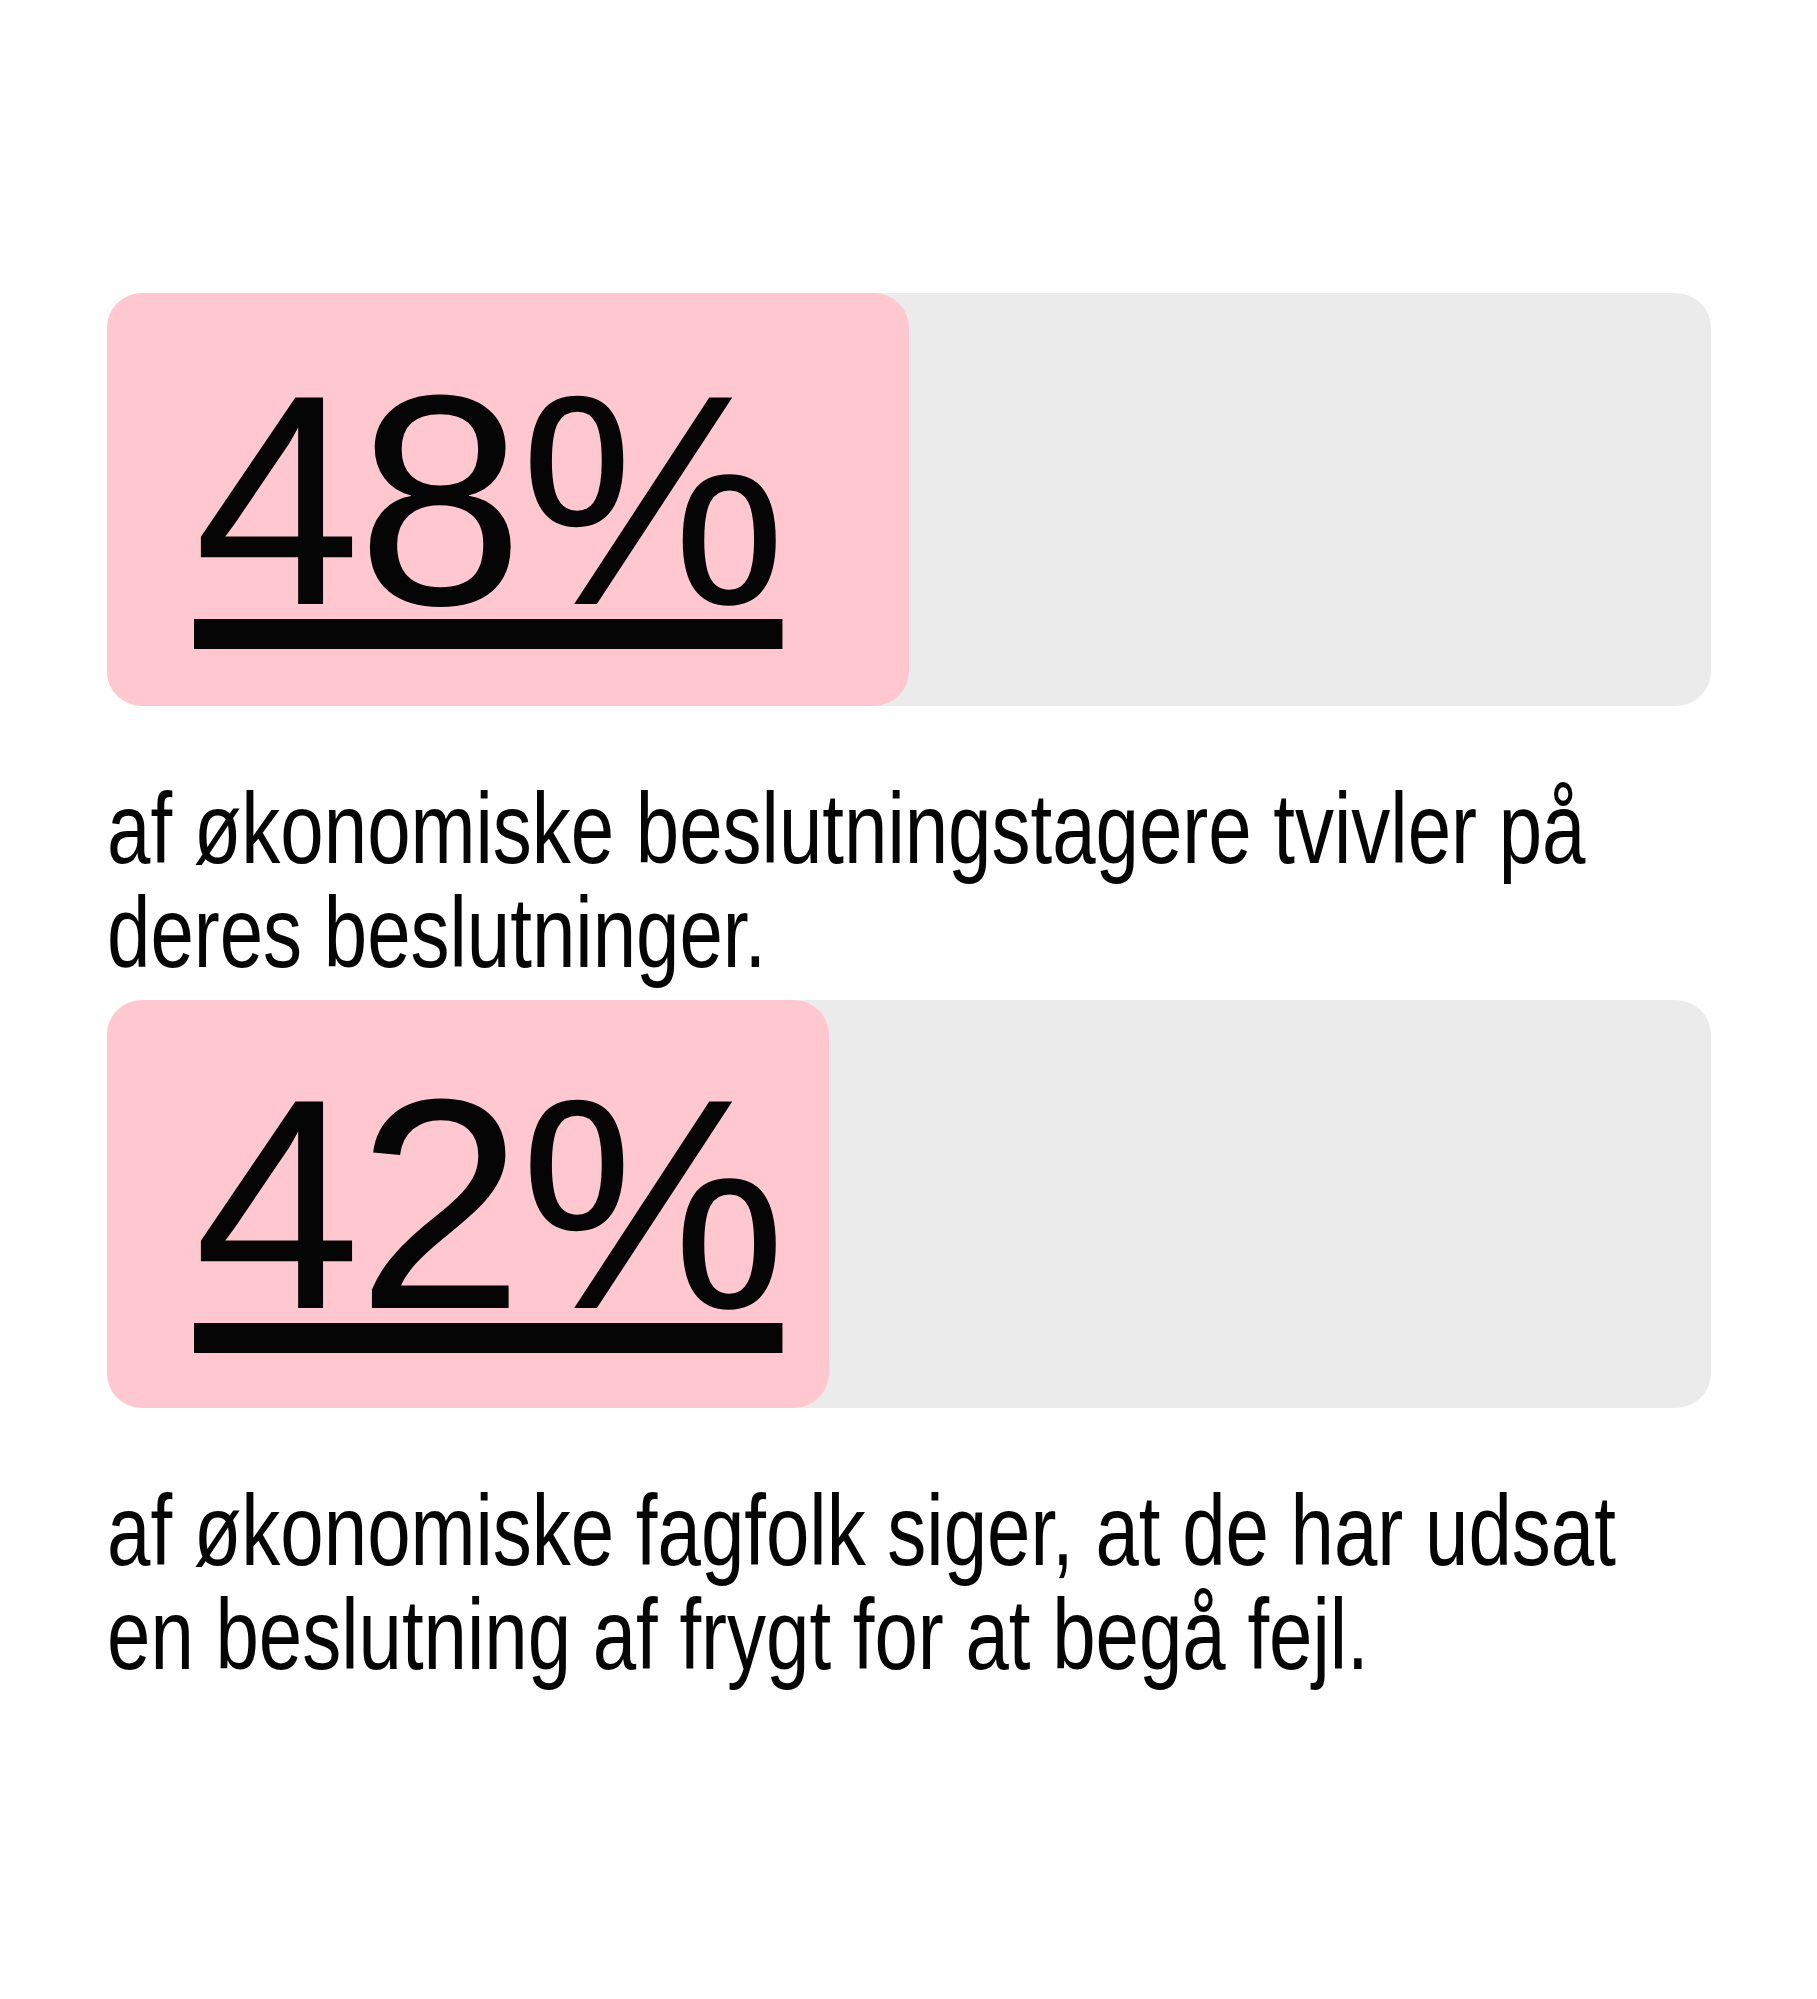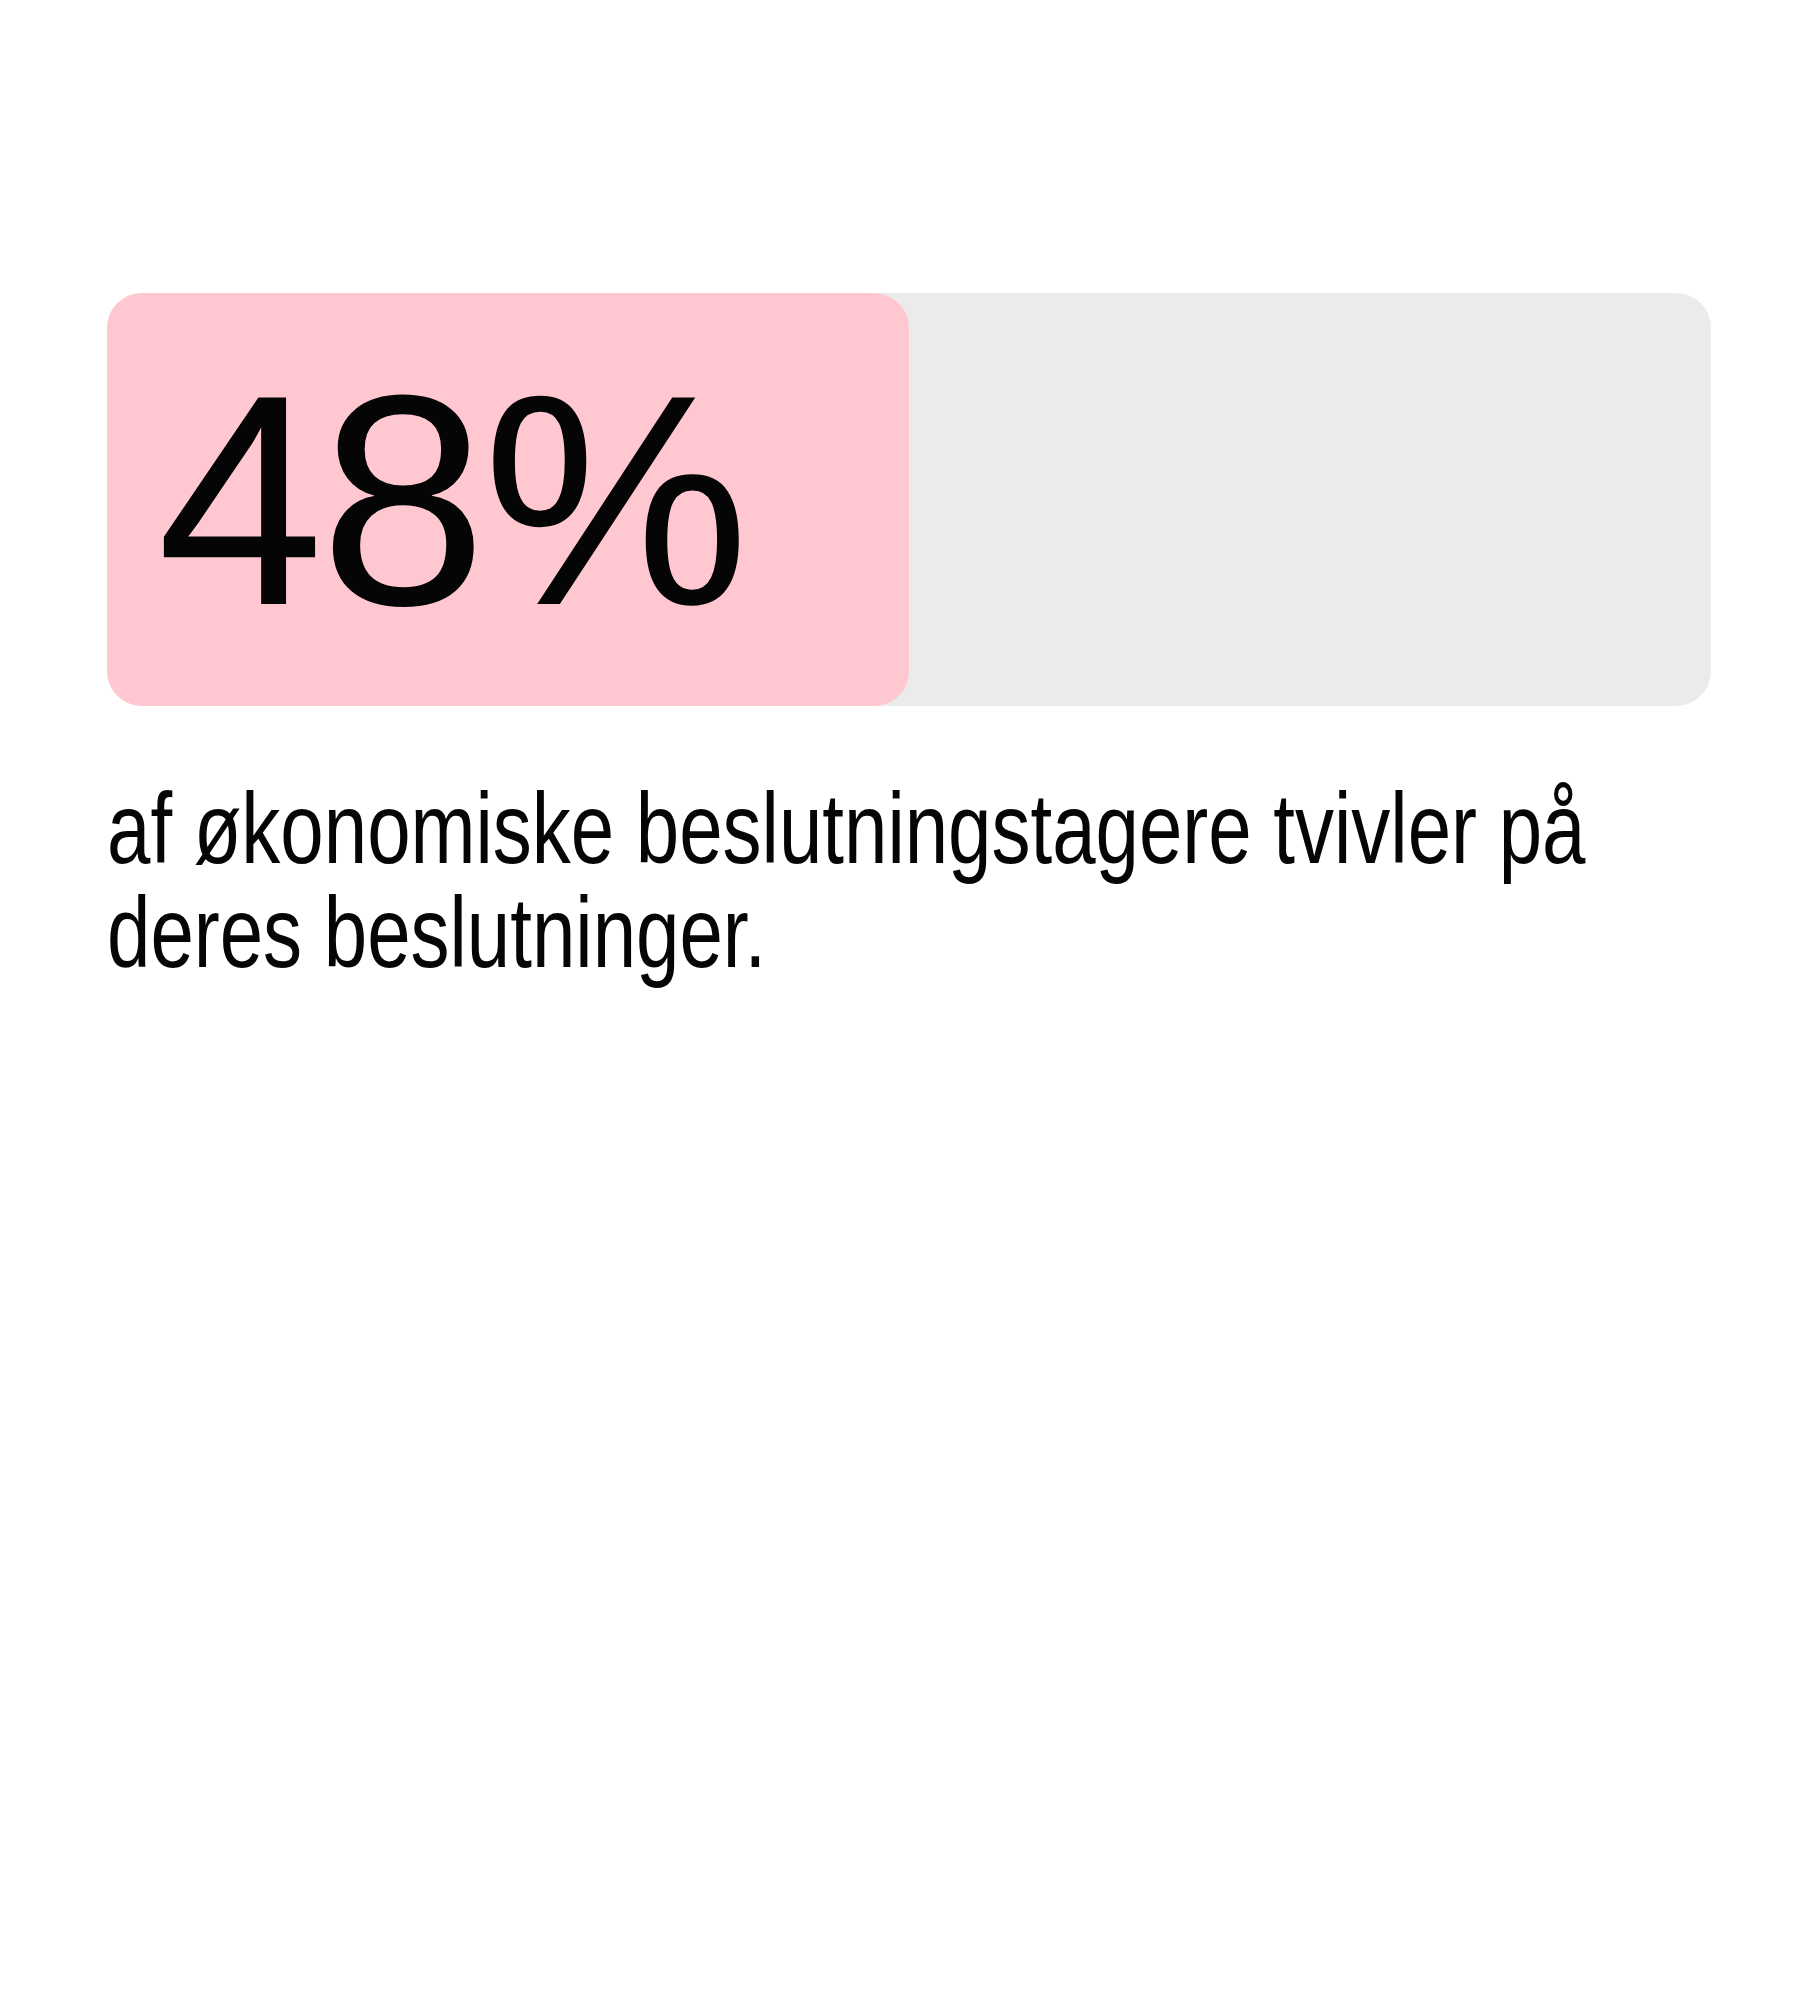--- a/index.html
+++ b/index.html
@@ -33,27 +33,28 @@
     top: 0;
     height: 100%;
     background: #ffc8d1;
     border-radius: 35px;
     display: flex;
     align-items: center;
     overflow: visible;
   }
   .value {
     display: block;
-    padding-left: 50px;
+    padding-left: 87px;
     font-size: 300px;
     line-height: 1;
     font-weight: 400;
     letter-spacing: -4px;
     color: #050505;
     white-space: nowrap;
+    text-decoration: underline;
   }
   .caption {
     margin: 70px 0 49px 0;
     padding: 0;
   }
   .cap-line {
     display: block;
     font-size: 100px;
     line-height: 104px;
     font-weight: 400;
@@ -75,14 +76,25 @@
       <div class="fill" style="width: 50%;">
         <span class="value">48%</span>
       </div>
     </div>
     <div class="caption">
       <span class="cap-line">af økonomiske beslutningstagere tvivler på</span>
       <span class="cap-line">deres beslutninger.</span>
     </div>
   </section>
 
+  <section class="stat stat-2">
+    <div class="track">
+      <div class="fill" style="width: 45%;">
+        <span class="value">42%</span>
+      </div>
+    </div>
+    <div class="caption">
+      <span class="cap-line">af økonomiske fagfolk siger, at de har udsat</span>
+      <span class="cap-line">en beslutning af frygt for at begå fejl.</span>
+    </div>
+  </section>
 
 </div>
 
 </body></html>

